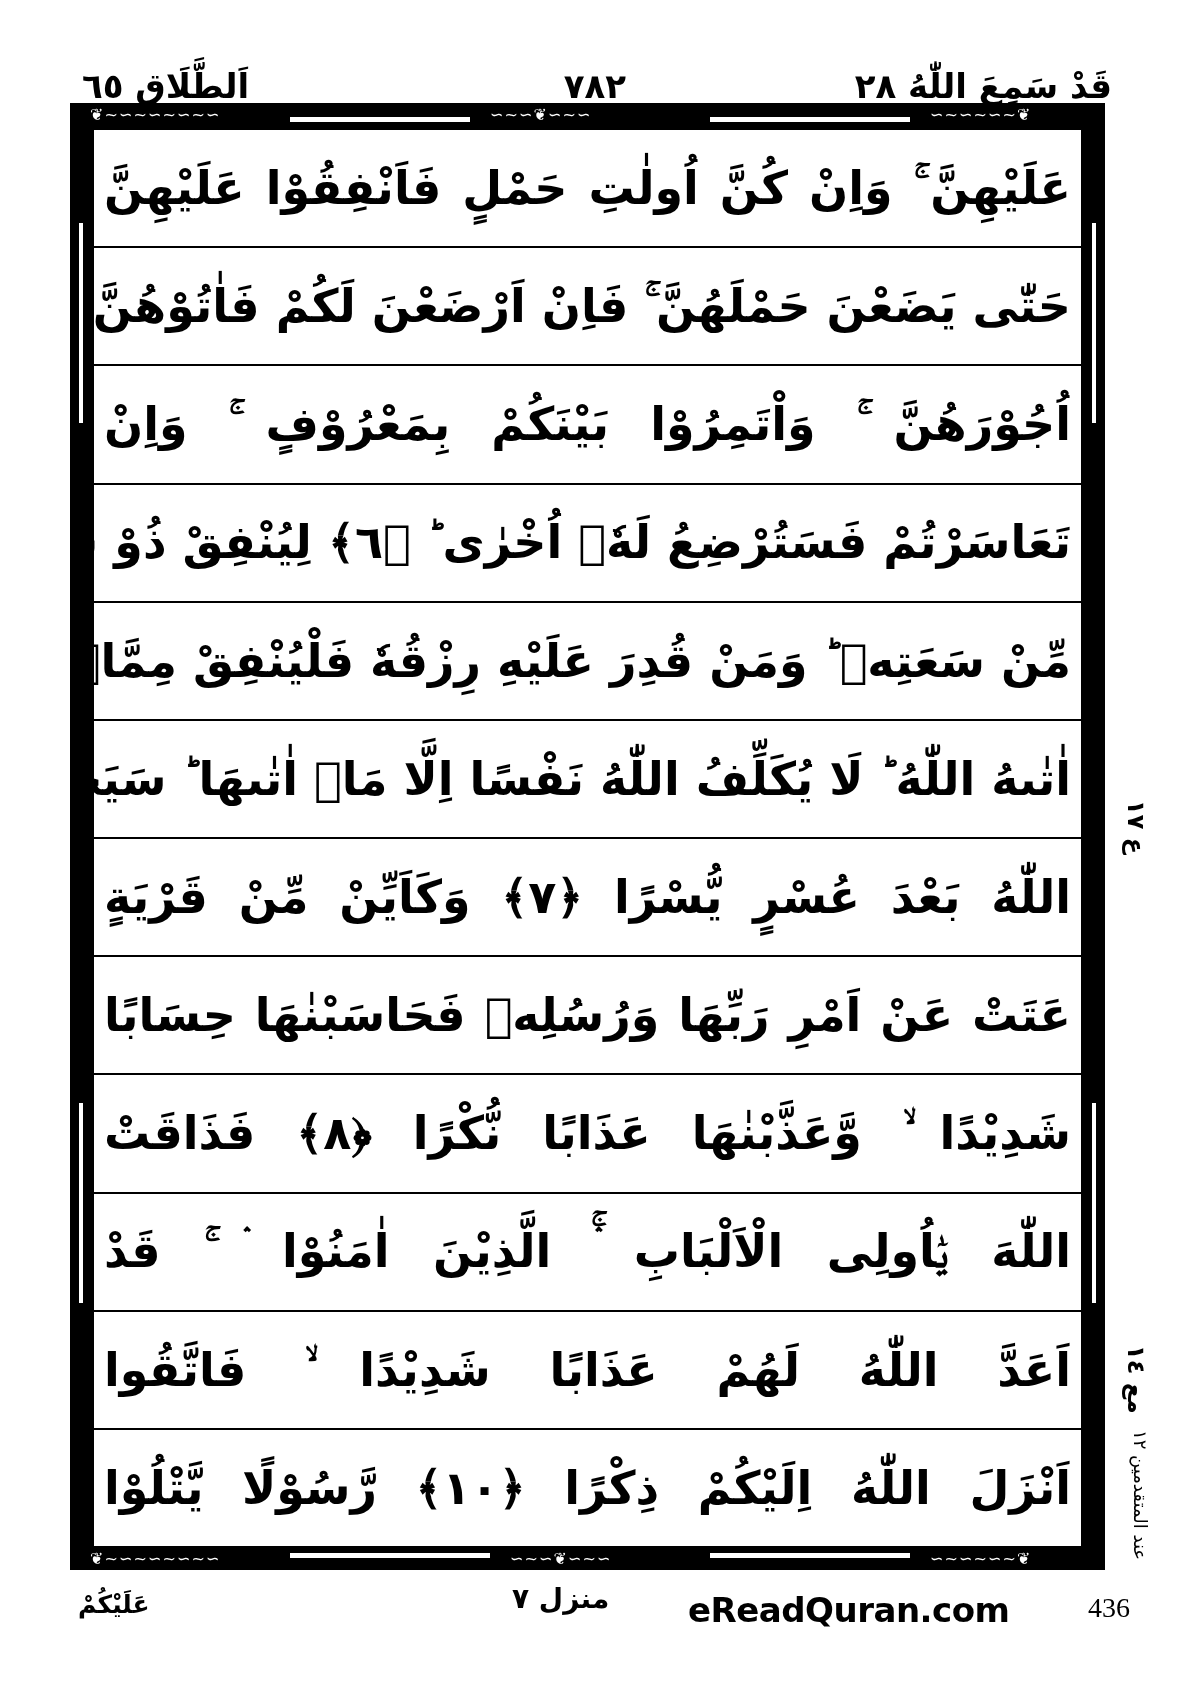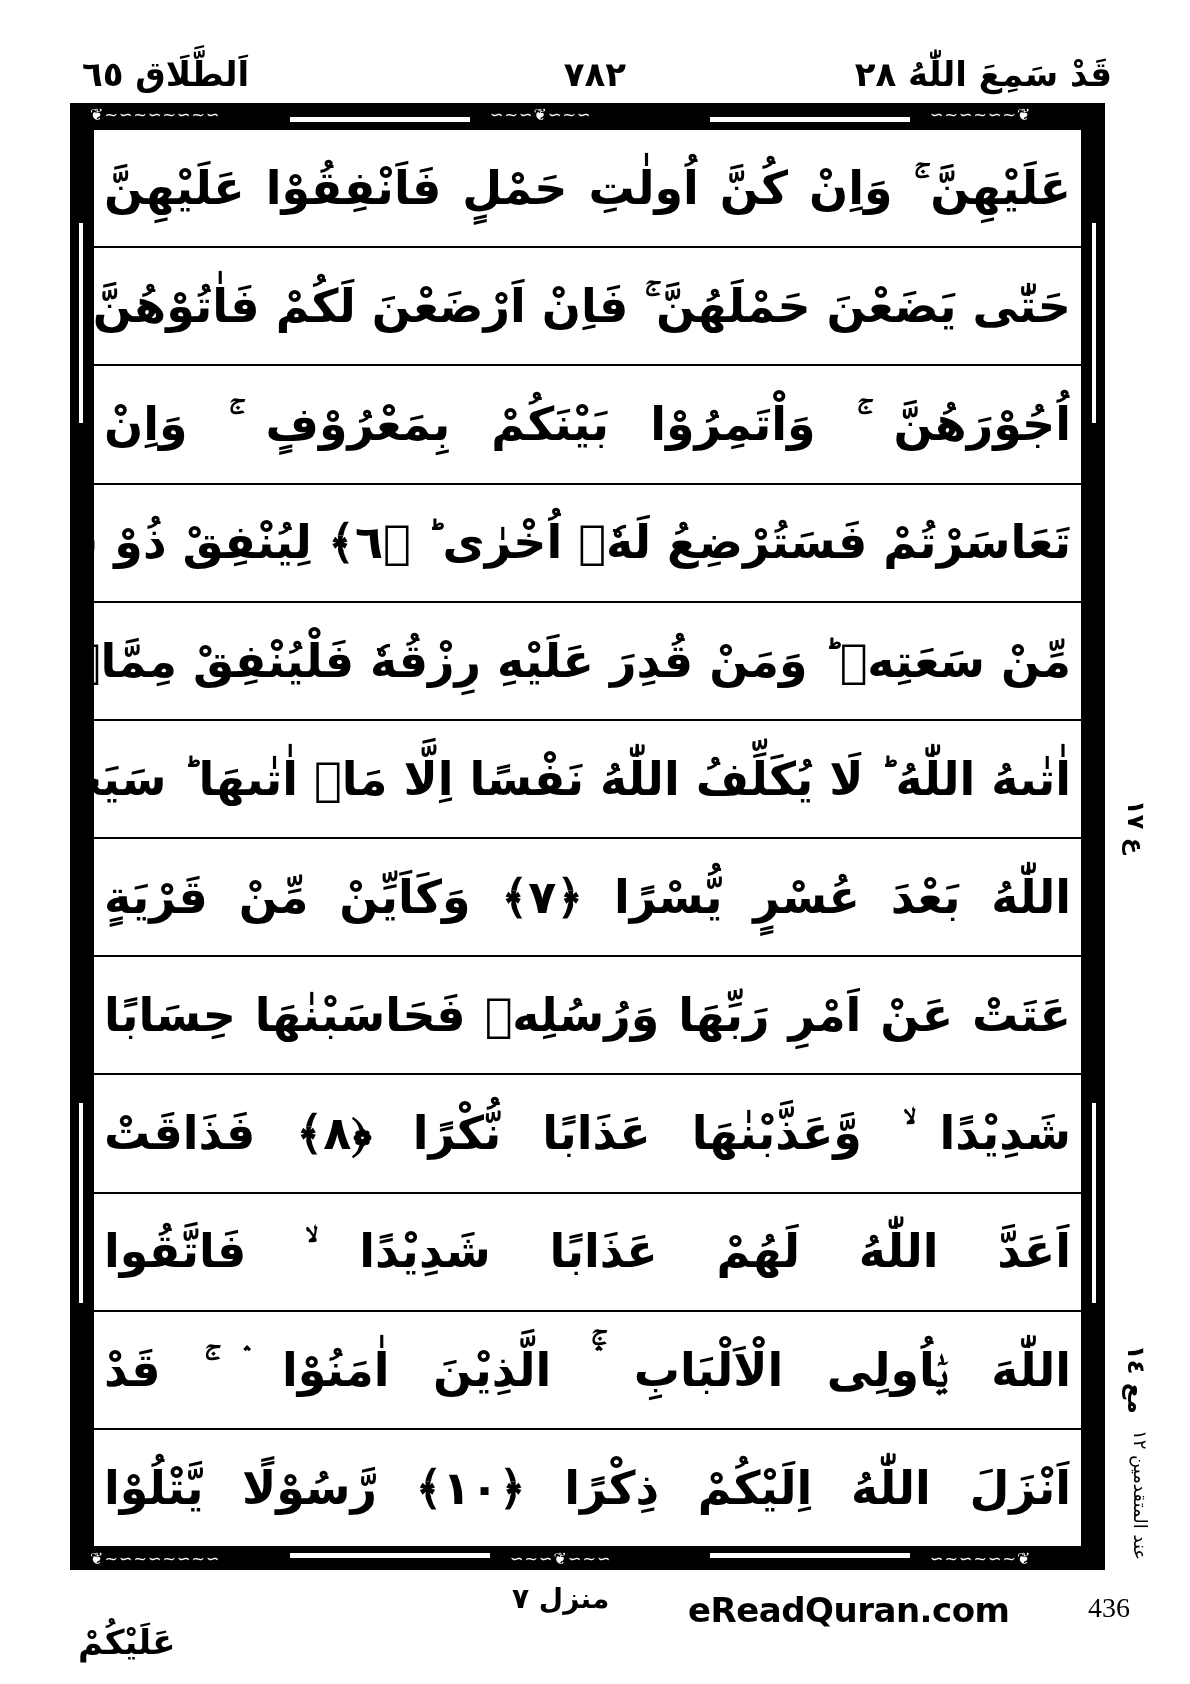--- a/index.html
+++ b/index.html
@@ -1,39 +1,39 @@
 <!DOCTYPE html>
 <html><head>
   <meta charset="utf-8">
   <style>
     html, body { margin: 0; padding: 0; background: #ffffff; }
     body { width: 1190px; height: 1684px; position: relative; overflow: hidden; font-family: "DejaVu Sans", sans-serif; color: #000; }
 
-    .header-item { position: absolute; top: 52px; height: 44px; line-height: 44px; font-size: 34px; font-weight: bold; direction: rtl; white-space: nowrap; }
+    .header-item { position: absolute; top: 64px; height: 44px; line-height: 44px; font-size: 34px; font-weight: bold; direction: rtl; white-space: nowrap; }
     #hdr-juz { right: 78px; }
     #hdr-page { left: 50%; transform: translateX(-50%); }
     #hdr-surah { left: 82px; }
 
     .frame-outer { position: absolute; left: 70px; top: 103px; width: 1035px; height: 1467px; background: #000; box-sizing: border-box; }
     .frame-ornament-bar { position: absolute; background: #fff; }
     .frame-inner { position: absolute; left: 92px; top: 128px; width: 991px; height: 1420px; background: #fff; border: 2px solid #000; box-sizing: border-box; display: flex; flex-direction: column; }
 
     .orn { position: absolute; color: #fff; font-size: 16px; line-height: 16px; letter-spacing: -2px; white-space: nowrap; overflow: hidden; }
 
     .line-row { flex: 1 1 0; border-bottom: 2px solid #000; display: flex; align-items: center; justify-content: center; direction: rtl; padding: 0 10px; box-sizing: border-box; overflow: hidden; }
     .line-row:last-child { border-bottom: none; }
     .line-text { font-family: "DejaVu Sans", sans-serif; font-size: 46px; font-weight: bold; white-space: nowrap; text-align: justify; text-align-last: justify; width: 100%; line-height: 1.4; }
 
     .margin-note { position: absolute; writing-mode: vertical-rl; font-size: 24px; font-weight: bold; direction: rtl; white-space: nowrap; }
     #margin-ruku-1 { left: 1122px; top: 800px; }
     #margin-ruku-2 { left: 1122px; top: 1345px; }
     #margin-rule { left: 1130px; top: 1430px; font-size: 18px; font-weight: normal; }
 
     .footer-item { position: absolute; white-space: nowrap; }
-    #ftr-catchword { left: 78px; top: 1590px; font-size: 34px; font-weight: bold; direction: rtl; margin-top: 32px; }
+    #ftr-catchword { left: 78px; top: 1590px; font-size: 25px; font-weight: bold; direction: rtl; }
     #ftr-manzil { left: 512px; top: 1582px; font-size: 28px; font-weight: bold; direction: rtl; }
     #ftr-site { left: 652px; top: 1590px; font-family: "DejaVu Sans", sans-serif; font-size: 34px; font-weight: bold; letter-spacing: -0.5px; margin-left: 36px; }
     #ftr-num { left: 1088px; top: 1592px; font-family: "Liberation Serif", serif; font-size: 28px; }
   </style>
 </head>
 <body>
 
 <div id="hdr-juz" class="header-item">قَدْ سَمِعَ اللّٰهُ ٢٨</div>
 <div id="hdr-page" class="header-item">٧٨٢</div>
 <div id="hdr-surah" class="header-item">اَلطَّلَاق ٦٥</div>
@@ -78,24 +78,24 @@
   <div class="line-row">
       <span class="line-text">اللّٰهُ بَعْدَ عُسْرٍ يُّسْرًا ﴿٧﴾ وَكَاَيِّنْ مِّنْ قَرْيَةٍ</span>
     </div>
   <div class="line-row">
       <span class="line-text">عَتَتْ عَنْ اَمْرِ رَبِّهَا وَرُسُلِهٖ فَحَاسَبْنٰهَا حِسَابًا</span>
     </div>
   <div class="line-row">
       <span class="line-text">شَدِيْدًا ۙ وَّعَذَّبْنٰهَا عَذَابًا نُّكْرًا ﴿٨﴾ فَذَاقَتْ</span>
     </div>
   <div class="line-row">
-      <span class="line-text">اَعَدَّ اللّٰهُ لَهُمْ عَذَابًا شَدِيْدًا ۙ فَاتَّقُوا</span>
+      <span class="line-text">اللّٰهَ يٰۤاُولِى الْاَلْبَابِ ۛۚ الَّذِيْنَ اٰمَنُوْا ۛ ۚ قَدْ</span>
     </div>
   <div class="line-row">
-      <span class="line-text">اللّٰهَ يٰۤاُولِى الْاَلْبَابِ ۛۚ الَّذِيْنَ اٰمَنُوْا ۛ ۚ قَدْ</span>
+      <span class="line-text">اَعَدَّ اللّٰهُ لَهُمْ عَذَابًا شَدِيْدًا ۙ فَاتَّقُوا</span>
     </div>
   <div class="line-row">
       <span class="line-text">اَنْزَلَ اللّٰهُ اِلَيْكُمْ ذِكْرًا ﴿١٠﴾ رَّسُوْلًا يَّتْلُوْا</span>
     </div>
 </div>
 
 <div id="margin-ruku-1" class="margin-note">ع ١٧</div>
 <div id="margin-ruku-2" class="margin-note">مع ١٤</div>
 <div id="margin-rule" class="margin-note">عند المتقدمين ١٢</div>
 

